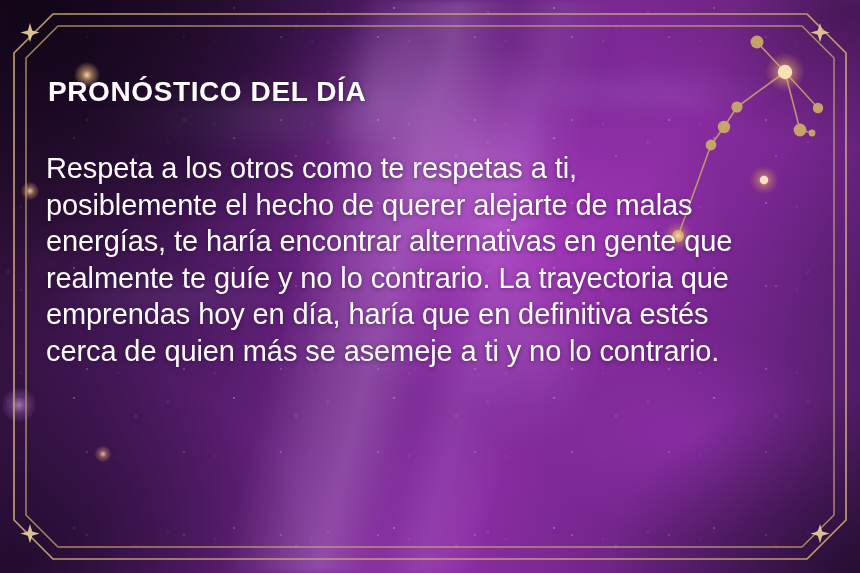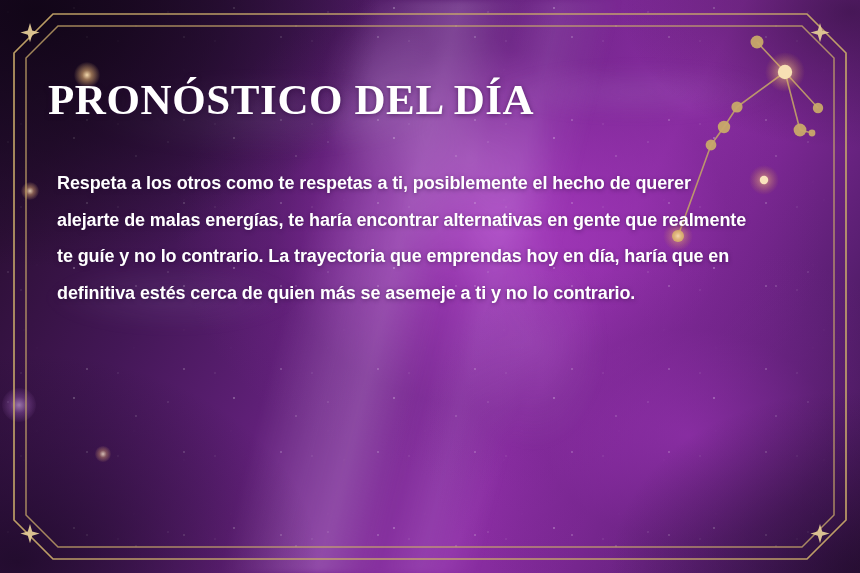--- a/index.html
+++ b/index.html
@@ -101,33 +101,33 @@
 
   
   #content{
     position:absolute;
     left:46px;right:46px;top:78px;
     z-index:6;
   }
   #title{
     margin:0 0 44px 2px;
     color:#fff;
-    font-size:43px;
+    font-size:28px;
     font-weight:bold;
     letter-spacing:.6px;
     line-height:1;
-    font-family:Liberation Serif, serif;
+    font-family:Liberation Sans, sans-serif;
     text-shadow:0 1px 5px rgba(40,8,56,.55);
     white-space:nowrap;
   }
   #body-text{
-    margin:11px;
+    margin:0;
     color:#fff;
-    font-size:18px;
-    font-weight:bold;
+    font-size:29px;
+    font-weight:normal;
     line-height:36.5px;
     letter-spacing:-.1px;
     max-width:690px;
     text-shadow:0 1px 4px rgba(40,8,56,.5);
   }
 </style>
 </head>
 <body>
 
 <div id="card">

